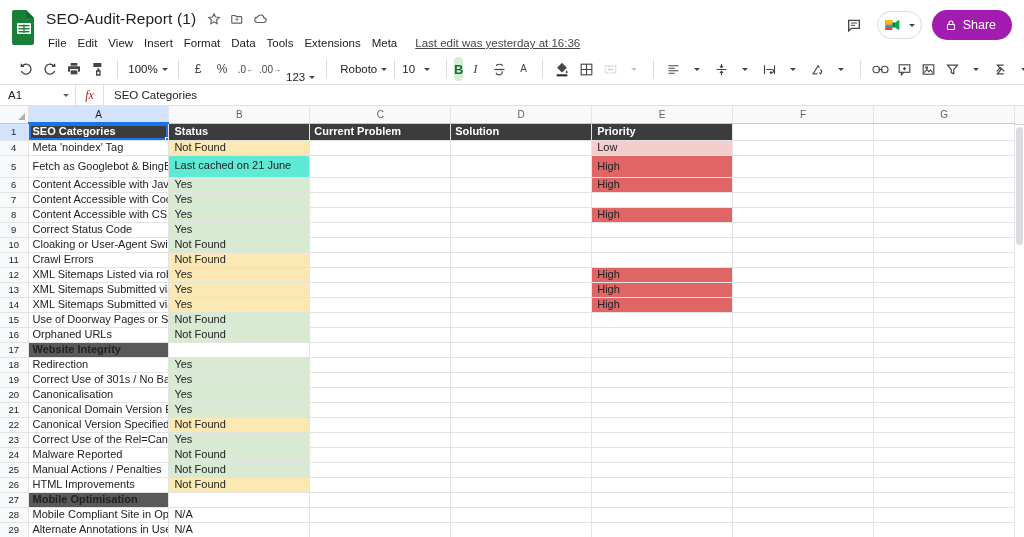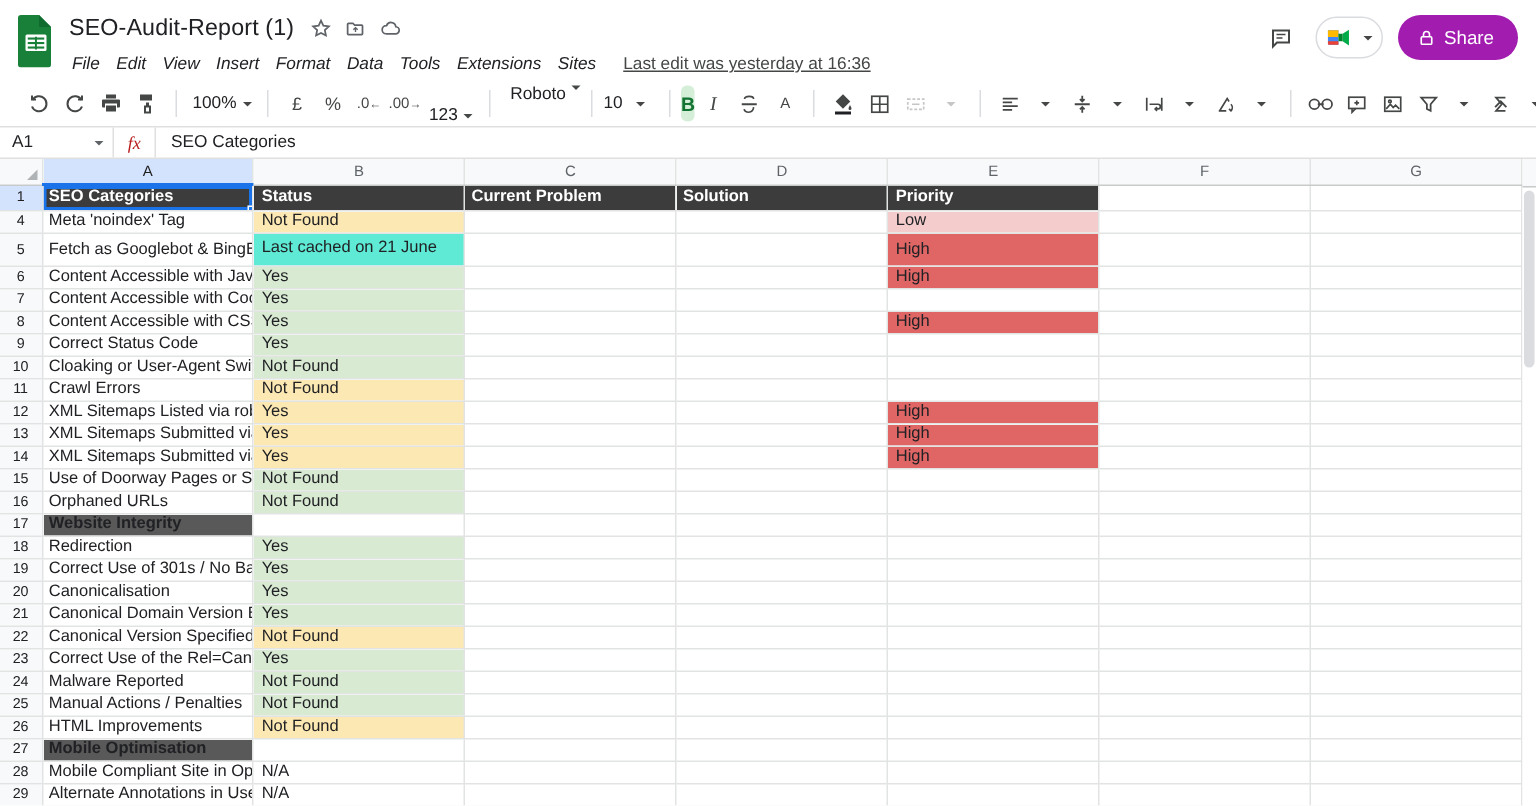--- a/index.html
+++ b/index.html
@@ -41,21 +41,20 @@
   .ticon svg { display: block; }
 
   .menu-row { display: flex; align-items: center; height: 20px; margin-top: 3px; }
   .menu-item {
     font-size: 11.5px;
     color: #202124;
     padding: 2px 6px 2px 5px;
     border-radius: 3px;
     white-space: nowrap;
     cursor: pointer;
-    font-style: italic;
   }
   .menu-item:first-child { padding-left: 2px; }
   .last-edit {
     font-size: 11.5px;
     color: #444746;
     text-decoration: underline;
     margin-left: 12px;
     white-space: nowrap;
     cursor: pointer;
   }
@@ -127,21 +126,21 @@
   }
   .caret {
     width: 0; height: 0;
     border-left: 3.5px solid transparent;
     border-right: 3.5px solid transparent;
     border-top: 3.5px solid #444746;
     margin-left: 4px;
     flex: 0 0 auto;
   }
   .tb-font {
-    width: 84px; height: 24px; display:flex; align-items:flex-start;
+    width: 84px; height: 24px; display:flex; align-items:center;
     font-size: 11.5px; color:#202124; cursor:pointer; padding-left:6px;
   }
   .tb-fontsize {
     width: 38px; height: 24px; display:flex; align-items:center; justify-content:center;
     font-size: 11.5px; color:#202124; cursor:pointer;
   }
   .tb-bold {
     background: #d4eed8; color: #137333;
     font-weight: bold; font-size: 13px;
     width: 24px; height: 24px;
@@ -341,21 +340,21 @@
 
     <div class="menu-row">
       <span class="menu-item">File</span>
       <span class="menu-item">Edit</span>
       <span class="menu-item">View</span>
       <span class="menu-item">Insert</span>
       <span class="menu-item">Format</span>
       <span class="menu-item">Data</span>
       <span class="menu-item">Tools</span>
       <span class="menu-item">Extensions</span>
-      <span class="menu-item">Sites</span>
+      <span class="menu-item">Meta</span>
       <span class="last-edit">Last edit was yesterday at 16:36</span>
     </div>
   </div>
 
   <div class="top-right">
     <span class="comment-btn">
       <svg width="16" height="16" viewBox="0 0 24 24" fill="none" stroke="#444746" stroke-width="2">
         <path d="M4 5h16v12H8l-4 4z"></path>
           <path d="M7.5 9h9M7.5 12.5h6" stroke-width="1.5"></path>
       </svg>

